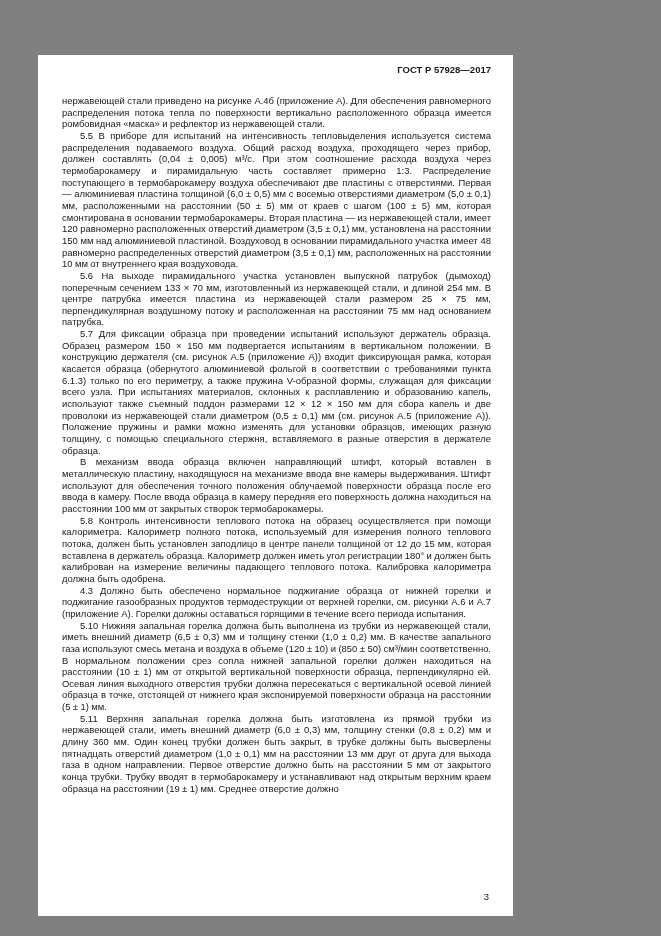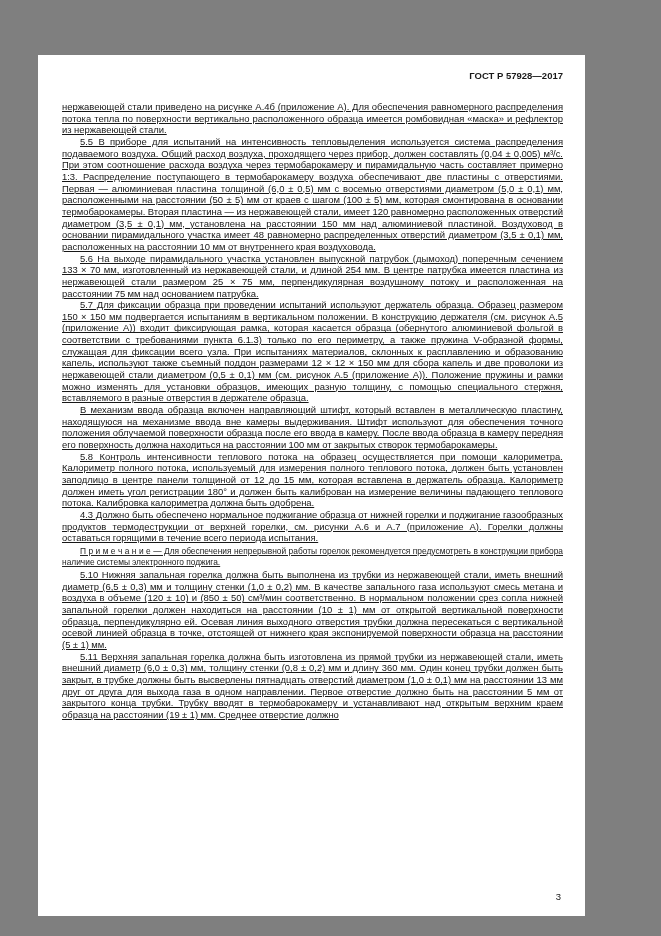--- a/index.html
+++ b/index.html
@@ -11,42 +11,41 @@
     height: 936px;
     background: #7f7f7f;
     font-family: "Liberation Sans", sans-serif;
     position: relative;
     overflow: hidden;
   }
   .page {
     position: absolute;
     left: 38px;
     top: 55px;
-    width: 547px;
+    width: 475px;
     height: 861px;
     background: #ffffff;
     box-sizing: border-box;
-    padding: 15px 22px 0 24px;
+    padding: 9px 22px 0 24px;
     overflow: hidden;
   }
   .doc-header {
     text-align: right;
     font-weight: bold;
     font-size: 9.5px;
     color: #1a1a1a;
     margin: 0 0 20px 0;
   }
   .body-text p {
     margin: 0;
     font-size: 9.45px;
     line-height: 11.65px;
     text-align: justify;
     color: #171717;
     word-spacing: -0.2px;
-    text-decoration: underline;
   }
   p.norm {
     text-indent: 18px;
   }
   p.cont {
     text-indent: 0;
   }
   p.note {
     font-size: 8.4px;
     line-height: 10.6px;
@@ -71,20 +70,19 @@
   <div class="doc-header">ГОСТ Р 57928—2017</div>
 
   <div class="body-text">
     <p class="cont">нержавеющей стали приведено на рисунке А.4б (приложение А). Для обеспечения равномерного распределения потока тепла по поверхности вертикально расположенного образца имеется ромбовидная «маска» и рефлектор из нержавеющей стали.</p>
     <p class="norm">5.5 В приборе для испытаний на интенсивность тепловыделения используется система распределения подаваемого воздуха. Общий расход воздуха, проходящего через прибор, должен составлять (0,04 ± 0,005) м³/с. При этом соотношение расхода воздуха через термобарокамеру и пирамидальную часть составляет примерно 1:3. Распределение поступающего в термобарокамеру воздуха обеспечивают две пластины с отверстиями. Первая — алюминиевая пластина толщиной (6,0 ± 0,5) мм с восемью отверстиями диаметром (5,0 ± 0,1) мм, расположенными на расстоянии (50 ± 5) мм от краев с шагом (100 ± 5) мм, которая смонтирована в основании термобарокамеры. Вторая пластина — из нержавеющей стали, имеет 120 равномерно расположенных отверстий диаметром (3,5 ± 0,1) мм, установлена на расстоянии 150 мм над алюминиевой пластиной. Воздуховод в основании пирамидального участка имеет 48 равномерно распределенных отверстий диаметром (3,5 ± 0,1) мм, расположенных на расстоянии 10 мм от внутреннего края воздуховода.</p>
     <p class="norm">5.6 На выходе пирамидального участка установлен выпускной патрубок (дымоход) поперечным сечением 133 × 70 мм, изготовленный из нержавеющей стали, и длиной 254 мм. В центре патрубка имеется пластина из нержавеющей стали размером 25 × 75 мм, перпендикулярная воздушному потоку и расположенная на расстоянии 75 мм над основанием патрубка.</p>
     <p class="norm">5.7 Для фиксации образца при проведении испытаний используют держатель образца. Образец размером 150 × 150 мм подвергается испытаниям в вертикальном положении. В конструкцию держателя (см. рисунок А.5 (приложение А)) входит фиксирующая рамка, которая касается образца (обернутого алюминиевой фольгой в соответствии с требованиями пункта 6.1.3) только по его периметру, а также пружина V-образной формы, служащая для фиксации всего узла. При испытаниях материалов, склонных к расплавлению и образованию капель, используют также съемный поддон размерами 12 × 12 × 150 мм для сбора капель и две проволоки из нержавеющей стали диаметром (0,5 ± 0,1) мм (см. рисунок А.5 (приложение А)). Положение пружины и рамки можно изменять для установки образцов, имеющих разную толщину, с помощью специального стержня, вставляемого в разные отверстия в держателе образца.</p>
     <p class="norm">В механизм ввода образца включен направляющий штифт, который вставлен в металлическую пластину, находящуюся на механизме ввода вне камеры выдерживания. Штифт используют для обеспечения точного положения облучаемой поверхности образца после его ввода в камеру. После ввода образца в камеру передняя его поверхность должна находиться на расстоянии 100 мм от закрытых створок термобарокамеры.</p>
     <p class="norm">5.8 Контроль интенсивности теплового потока на образец осуществляется при помощи калориметра. Калориметр полного потока, используемый для измерения полного теплового потока, должен быть установлен заподлицо в центре панели толщиной от 12 до 15 мм, которая вставлена в держатель образца. Калориметр должен иметь угол регистрации 180° и должен быть калиброван на измерение величины падающего теплового потока. Калибровка калориметра должна быть одобрена.</p>
     <p class="norm">4.3 Должно быть обеспечено нормальное поджигание образца от нижней горелки и поджигание газообразных продуктов термодеструкции от верхней горелки, см. рисунки А.6 и А.7 (приложение А). Горелки должны оставаться горящими в течение всего периода испытания.</p>
-    <p class="note">П р и м е ч а н и е — Для обеспечения непрерывной работы горелок рекомендуется предусмотреть в конструкции прибора наличие системы электронного поджига.</p>
     <p class="norm">5.10 Нижняя запальная горелка должна быть выполнена из трубки из нержавеющей стали, иметь внешний диаметр (6,5 ± 0,3) мм и толщину стенки (1,0 ± 0,2) мм. В качестве запального газа используют смесь метана и воздуха в объеме (120 ± 10) и (850 ± 50) см³/мин соответственно. В нормальном положении срез сопла нижней запальной горелки должен находиться на расстоянии (10 ± 1) мм от открытой вертикальной поверхности образца, перпендикулярно ей. Осевая линия выходного отверстия трубки должна пересекаться с вертикальной осевой линией образца в точке, отстоящей от нижнего края экспонируемой поверхности образца на расстоянии (5 ± 1) мм.</p>
     <p class="norm">5.11 Верхняя запальная горелка должна быть изготовлена из прямой трубки из нержавеющей стали, иметь внешний диаметр (6,0 ± 0,3) мм, толщину стенки (0,8 ± 0,2) мм и длину 360 мм. Один конец трубки должен быть закрыт, в трубке должны быть высверлены пятнадцать отверстий диаметром (1,0 ± 0,1) мм на расстоянии 13 мм друг от друга для выхода газа в одном направлении. Первое отверстие должно быть на расстоянии 5 мм от закрытого конца трубки. Трубку вводят в термобарокамеру и устанавливают над открытым верхним краем образца на расстоянии (19 ± 1) мм. Среднее отверстие должно</p>
   </div>
 
   <div class="page-number">3</div>
 
 </div>
 
 </body></html>

